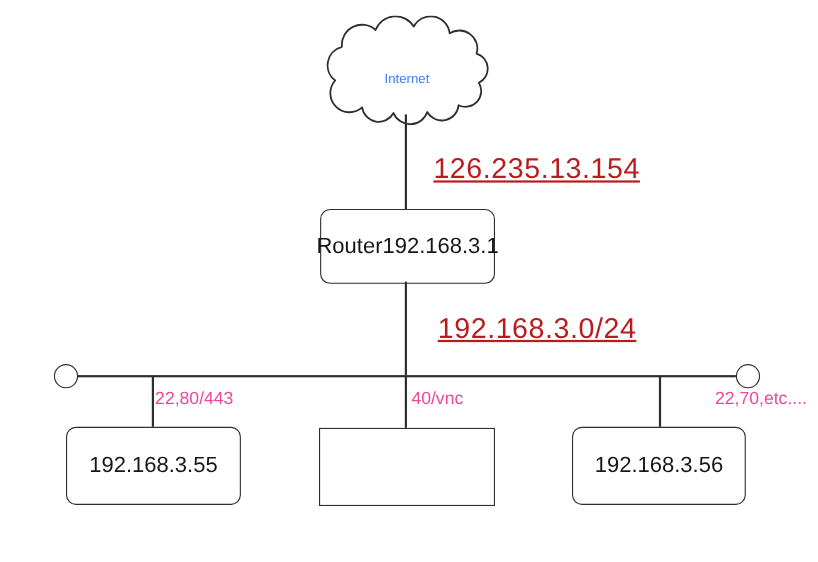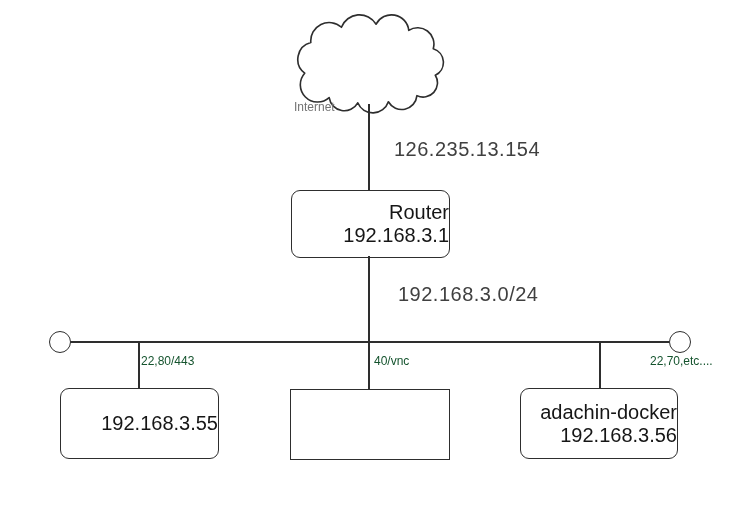--- a/index.html
+++ b/index.html
@@ -13,56 +13,57 @@
   }
   
   .line{position:absolute;background:#2e2e2e;}
   .vline{width:1.5px;}
   .hline{height:1.5px;}
   
   .node{
     position:absolute;
     background:#ffffff;
     border:1.6px solid #2e2e2e;
-    display:flex;flex-direction:column;
-    align-items:flex-end;justify-content:center;
+    display:flex;flex-direction:row;
+    align-items:center;justify-content:center;
     text-align:center;
     font-size:20px;line-height:23px;
     color:#161616;
   }
   .rounded{border-radius:9px;}
   
   .terminator{
     position:absolute;
     width:20px;height:20px;
     border:1.6px solid #2e2e2e;
     border-radius:50%;
     background:#ffffff;
   }
   
   .big-label{
     position:absolute;
-    font-size:20px;
+    font-size:26px;
     letter-spacing:0.5px;
-    color:#404040;
+    color:#b91c1c;
     white-space:nowrap;
+    text-decoration:underline;
   }
   
   .port-label{
     position:absolute;
-    font-size:12px;
-    color:#14532d;
+    font-size:16px;
+    color:#ec4899;
     white-space:nowrap;
   }
   .cloud-wrap{position:absolute;left:294px;top:14px;width:152px;height:100px;}
   .cloud-wrap svg{display:block;}
   .cloud-text{
     position:absolute;left:0;top:50px;width:152px;
-    text-align:left;
-    font-size:12px;color:#737373;margin-top:36px;
+    text-align:center;
+    font-size:12px;color:#3b82f6;
   }
 </style>
 </head>
 <body>
 
 <div class="canvas">
 
   <div class="cloud-wrap">
     <svg width="152" height="100" viewBox="0 0 148 98">
       <path d="M 10 58
@@ -107,17 +108,16 @@
   <div class="port-label" style="left:605px;top:354px;margin-left:45px;">22,70,etc....</div>
 
   <div class="node rounded" style="left:60px;top:388px;width:157px;height:69px;">
     <div>192.168.3.55</div>
   </div>
 
   <div class="node" style="left:290px;top:389px;width:158px;height:69px;">
   </div>
 
   <div class="node rounded" style="left:520px;top:388px;width:156px;height:69px;">
-    <div>adachin-docker</div>
     <div>192.168.3.56</div>
   </div>
 
 </div>
 
 </body></html>

